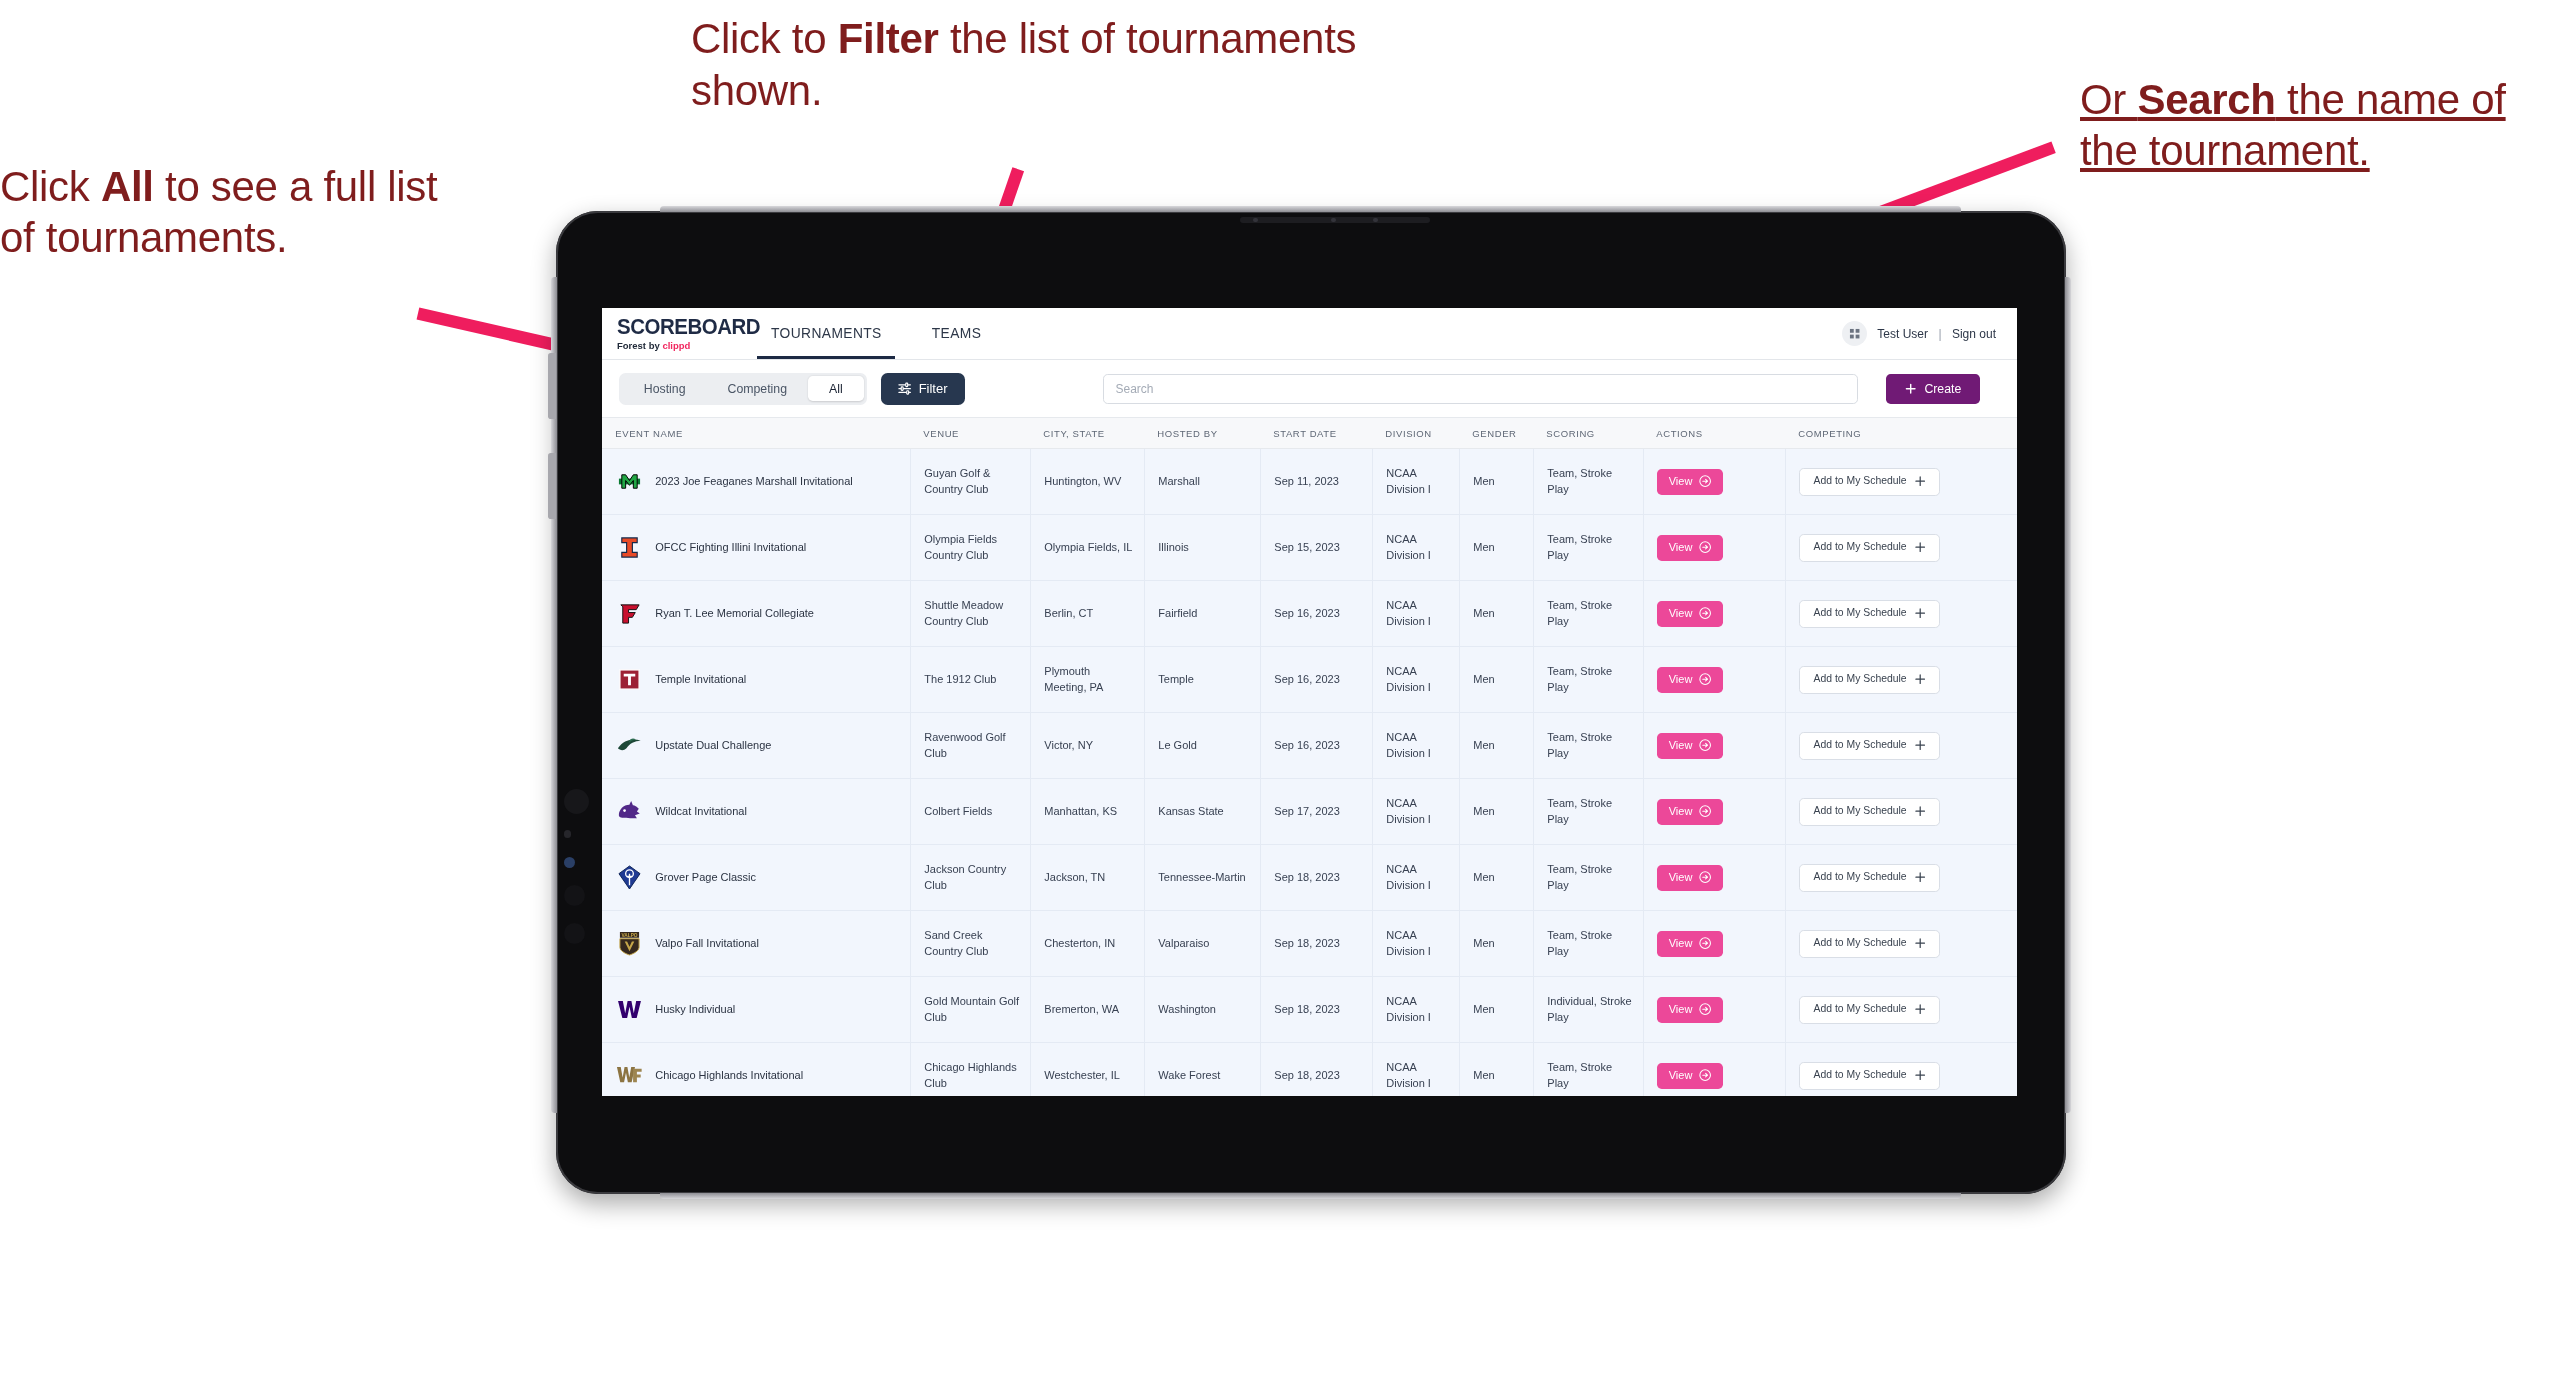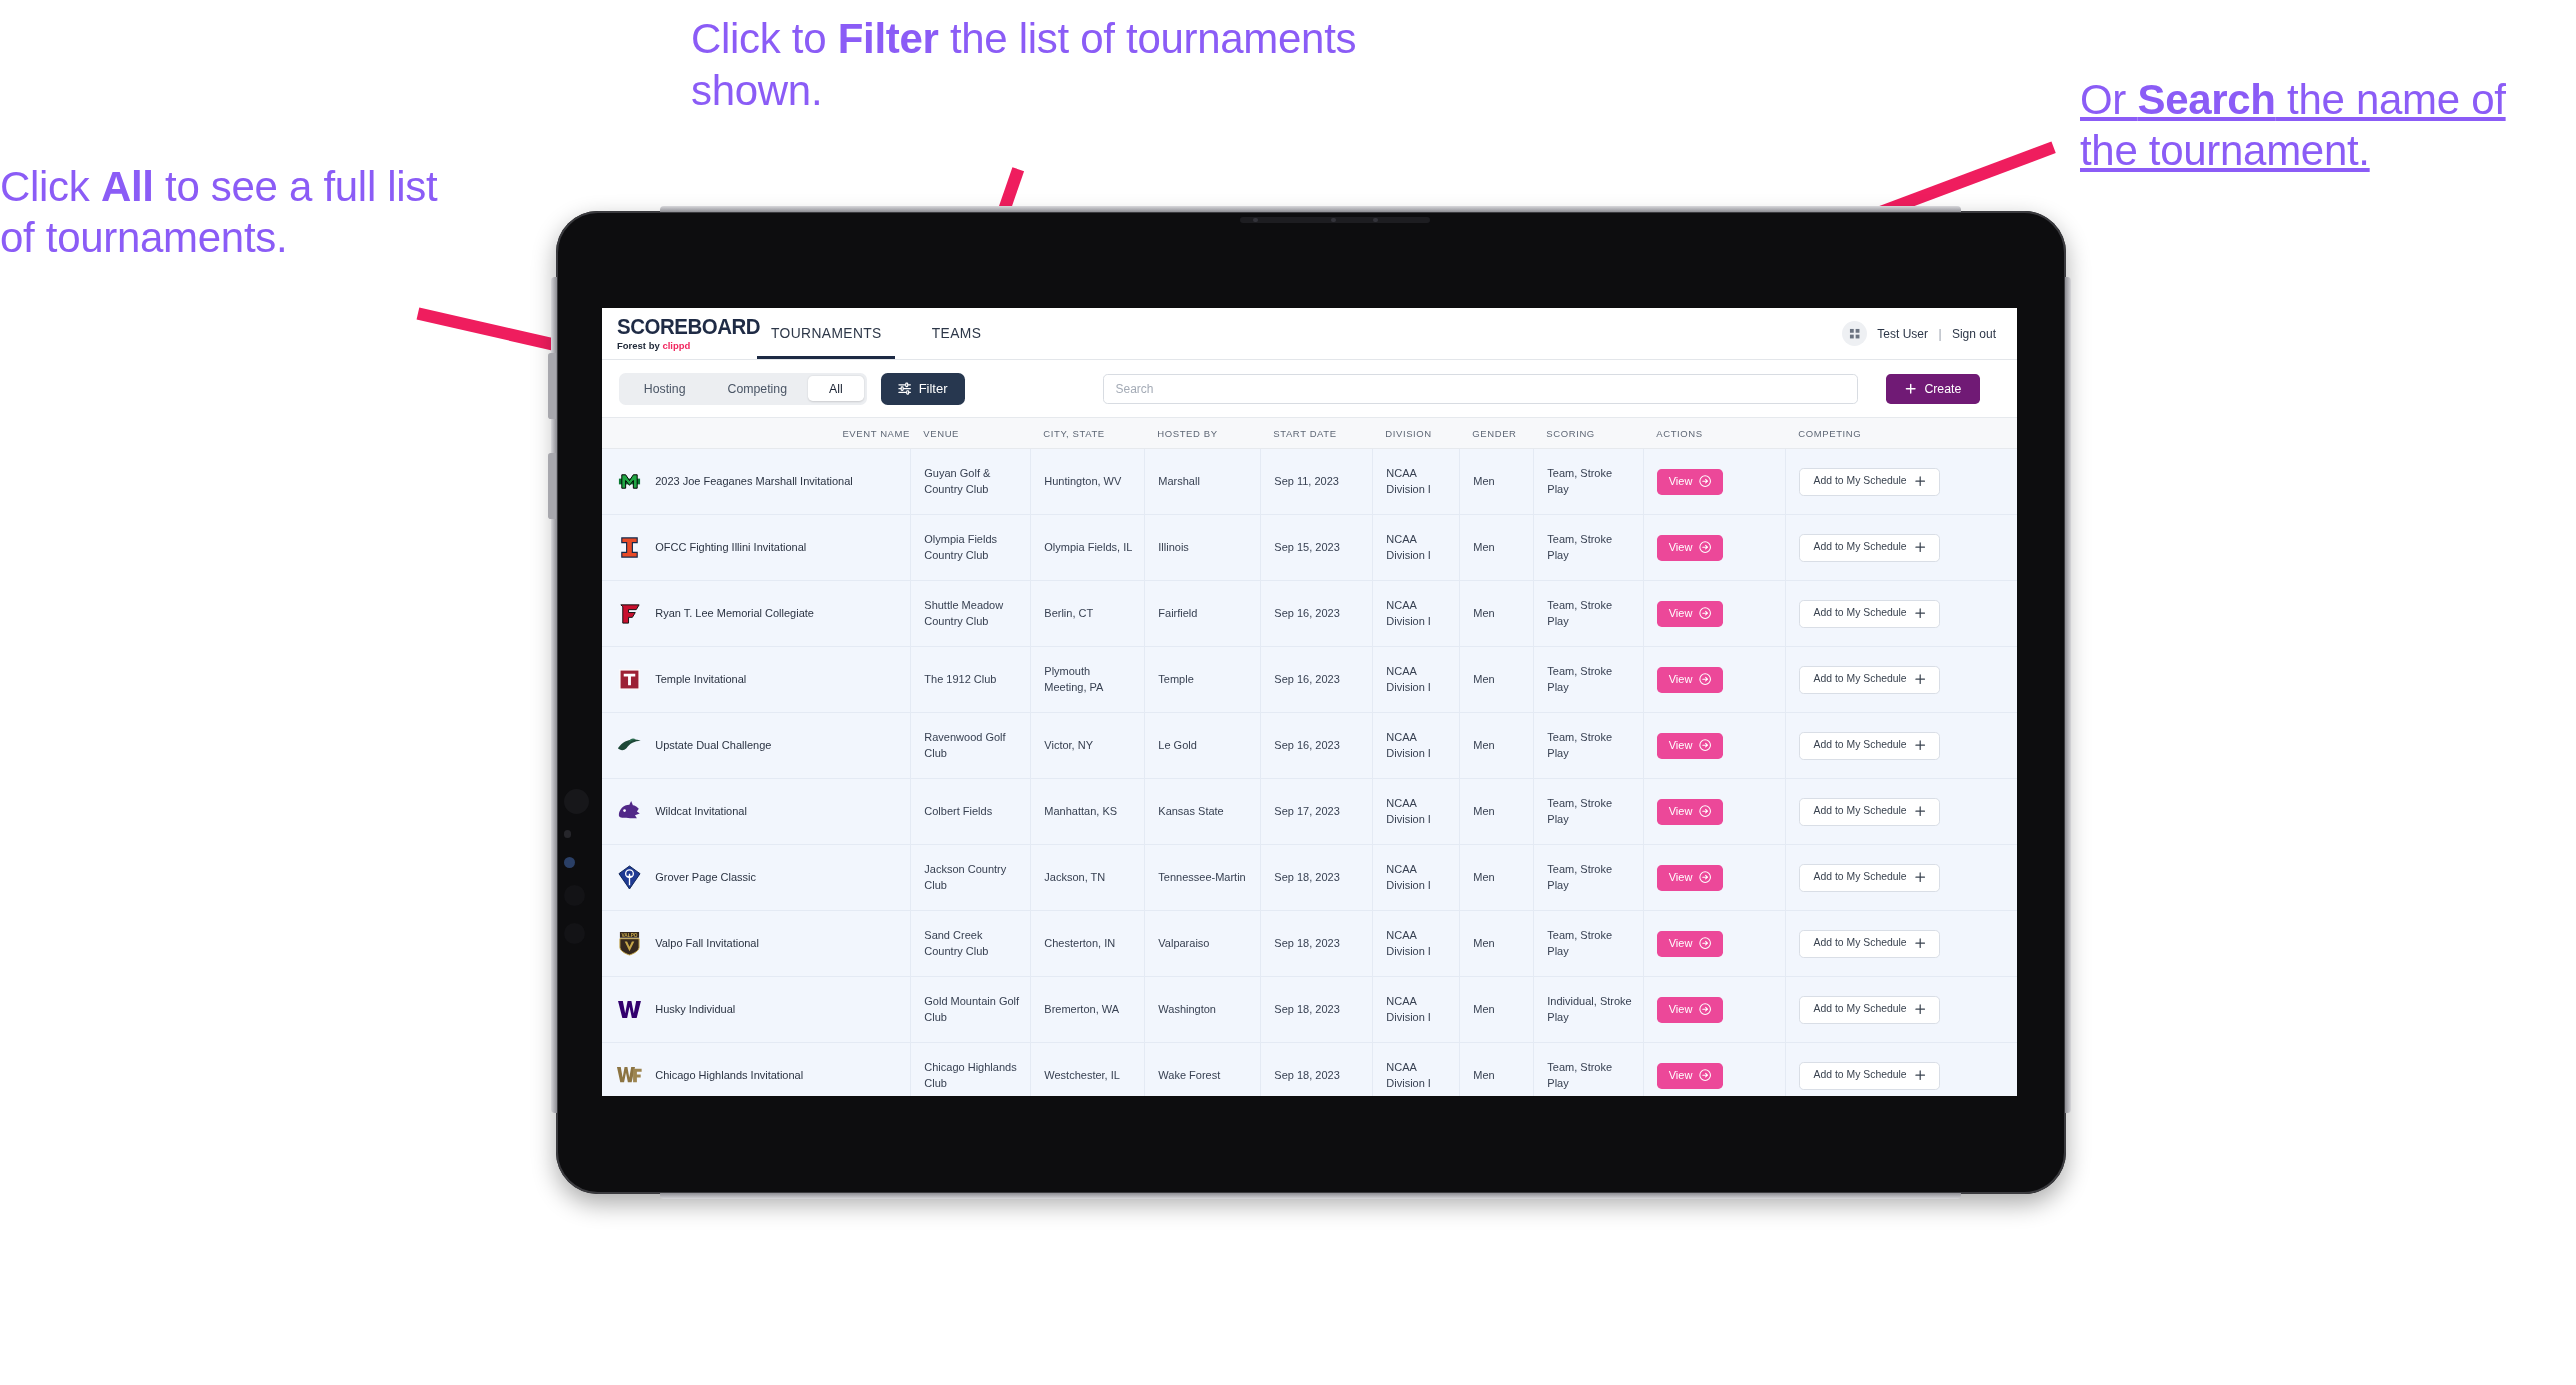--- a/index.html
+++ b/index.html
@@ -3,21 +3,21 @@
 <meta charset="utf-8">
 <style>
   html,body{margin:0;padding:0;}
   body{
     width:2576px;height:1386px;background:#ffffff;
     font-family:"Liberation Sans", sans-serif;
     overflow:hidden;position:relative;
   }
 
   
-  .annot{position:absolute;color:#8b5cf6;font-size:42px;line-height:1.22;font-weight:400;letter-spacing:-0.3px;}
+  .annot{position:absolute;color:#7f1d1d;font-size:42px;line-height:1.22;font-weight:400;letter-spacing:-0.3px;}
   .annot b{font-weight:700;}
   #annot-all{left:0px;top:161px;width:446px;}
   #annot-filter{left:691px;top:13.3px;width:684px;}
   #annot-search{left:2080px;top:74px;width:446px;text-decoration:underline;}
 
   .arrow-svg{position:absolute;left:0;top:0;width:2576px;height:1386px;pointer-events:none;}
 
   
   #tablet{
     position:absolute;left:556px;top:211px;width:1510px;height:983px;
@@ -87,21 +87,21 @@
      padding:0 11.4px;font-size:12px;color:#2d3748;font-family:"Liberation Sans",sans-serif;background:#fff;}
   #search-input::placeholder{color:#a4abb6;}
   #create-btn{height:30px;display:flex;align-items:center;gap:7.6px;background:#701a75;color:#fff;
     border-radius:4.7px;padding:0 19px;font-size:12.3px;cursor:pointer;margin-left:15px;}
 
   
   #thead{display:flex;background:#f7f8fa;border-top:0.9px solid #e6e9ed;border-bottom:0.9px solid #e6e9ed;height:30px;align-items:center;}
   #thead div{font-size:9.5px;letter-spacing:0.6px;color:#5e6775;text-transform:uppercase;padding-left:13.3px;box-sizing:border-box;}
   .row{display:flex;align-items:stretch;background:#f2f6fd;border-bottom:0.9px solid #e4eaf4;min-height:65px;}
   .row .cell{font-size:11px;color:#384152;display:flex;align-items:center;padding:7.6px 9.5px 7.6px 13.3px;box-sizing:border-box;line-height:1.38;}
-  .c-event{width:308px;gap:11.4px;text-align:right;}
+  .c-event{width:308px;gap:11.4px;}
   .c-venue{width:120px;}
   .c-city{width:114px;}
   .c-host{width:116px;}
   .c-date{width:112px;}
   .c-div{width:87px;}
   .c-gender{width:74px;}
   .c-scoring{width:110px;}
   .c-actions{width:142px;}
   .c-competing{width:213px;}
   .vline{border-left:0.9px solid #e4eaf4;}

